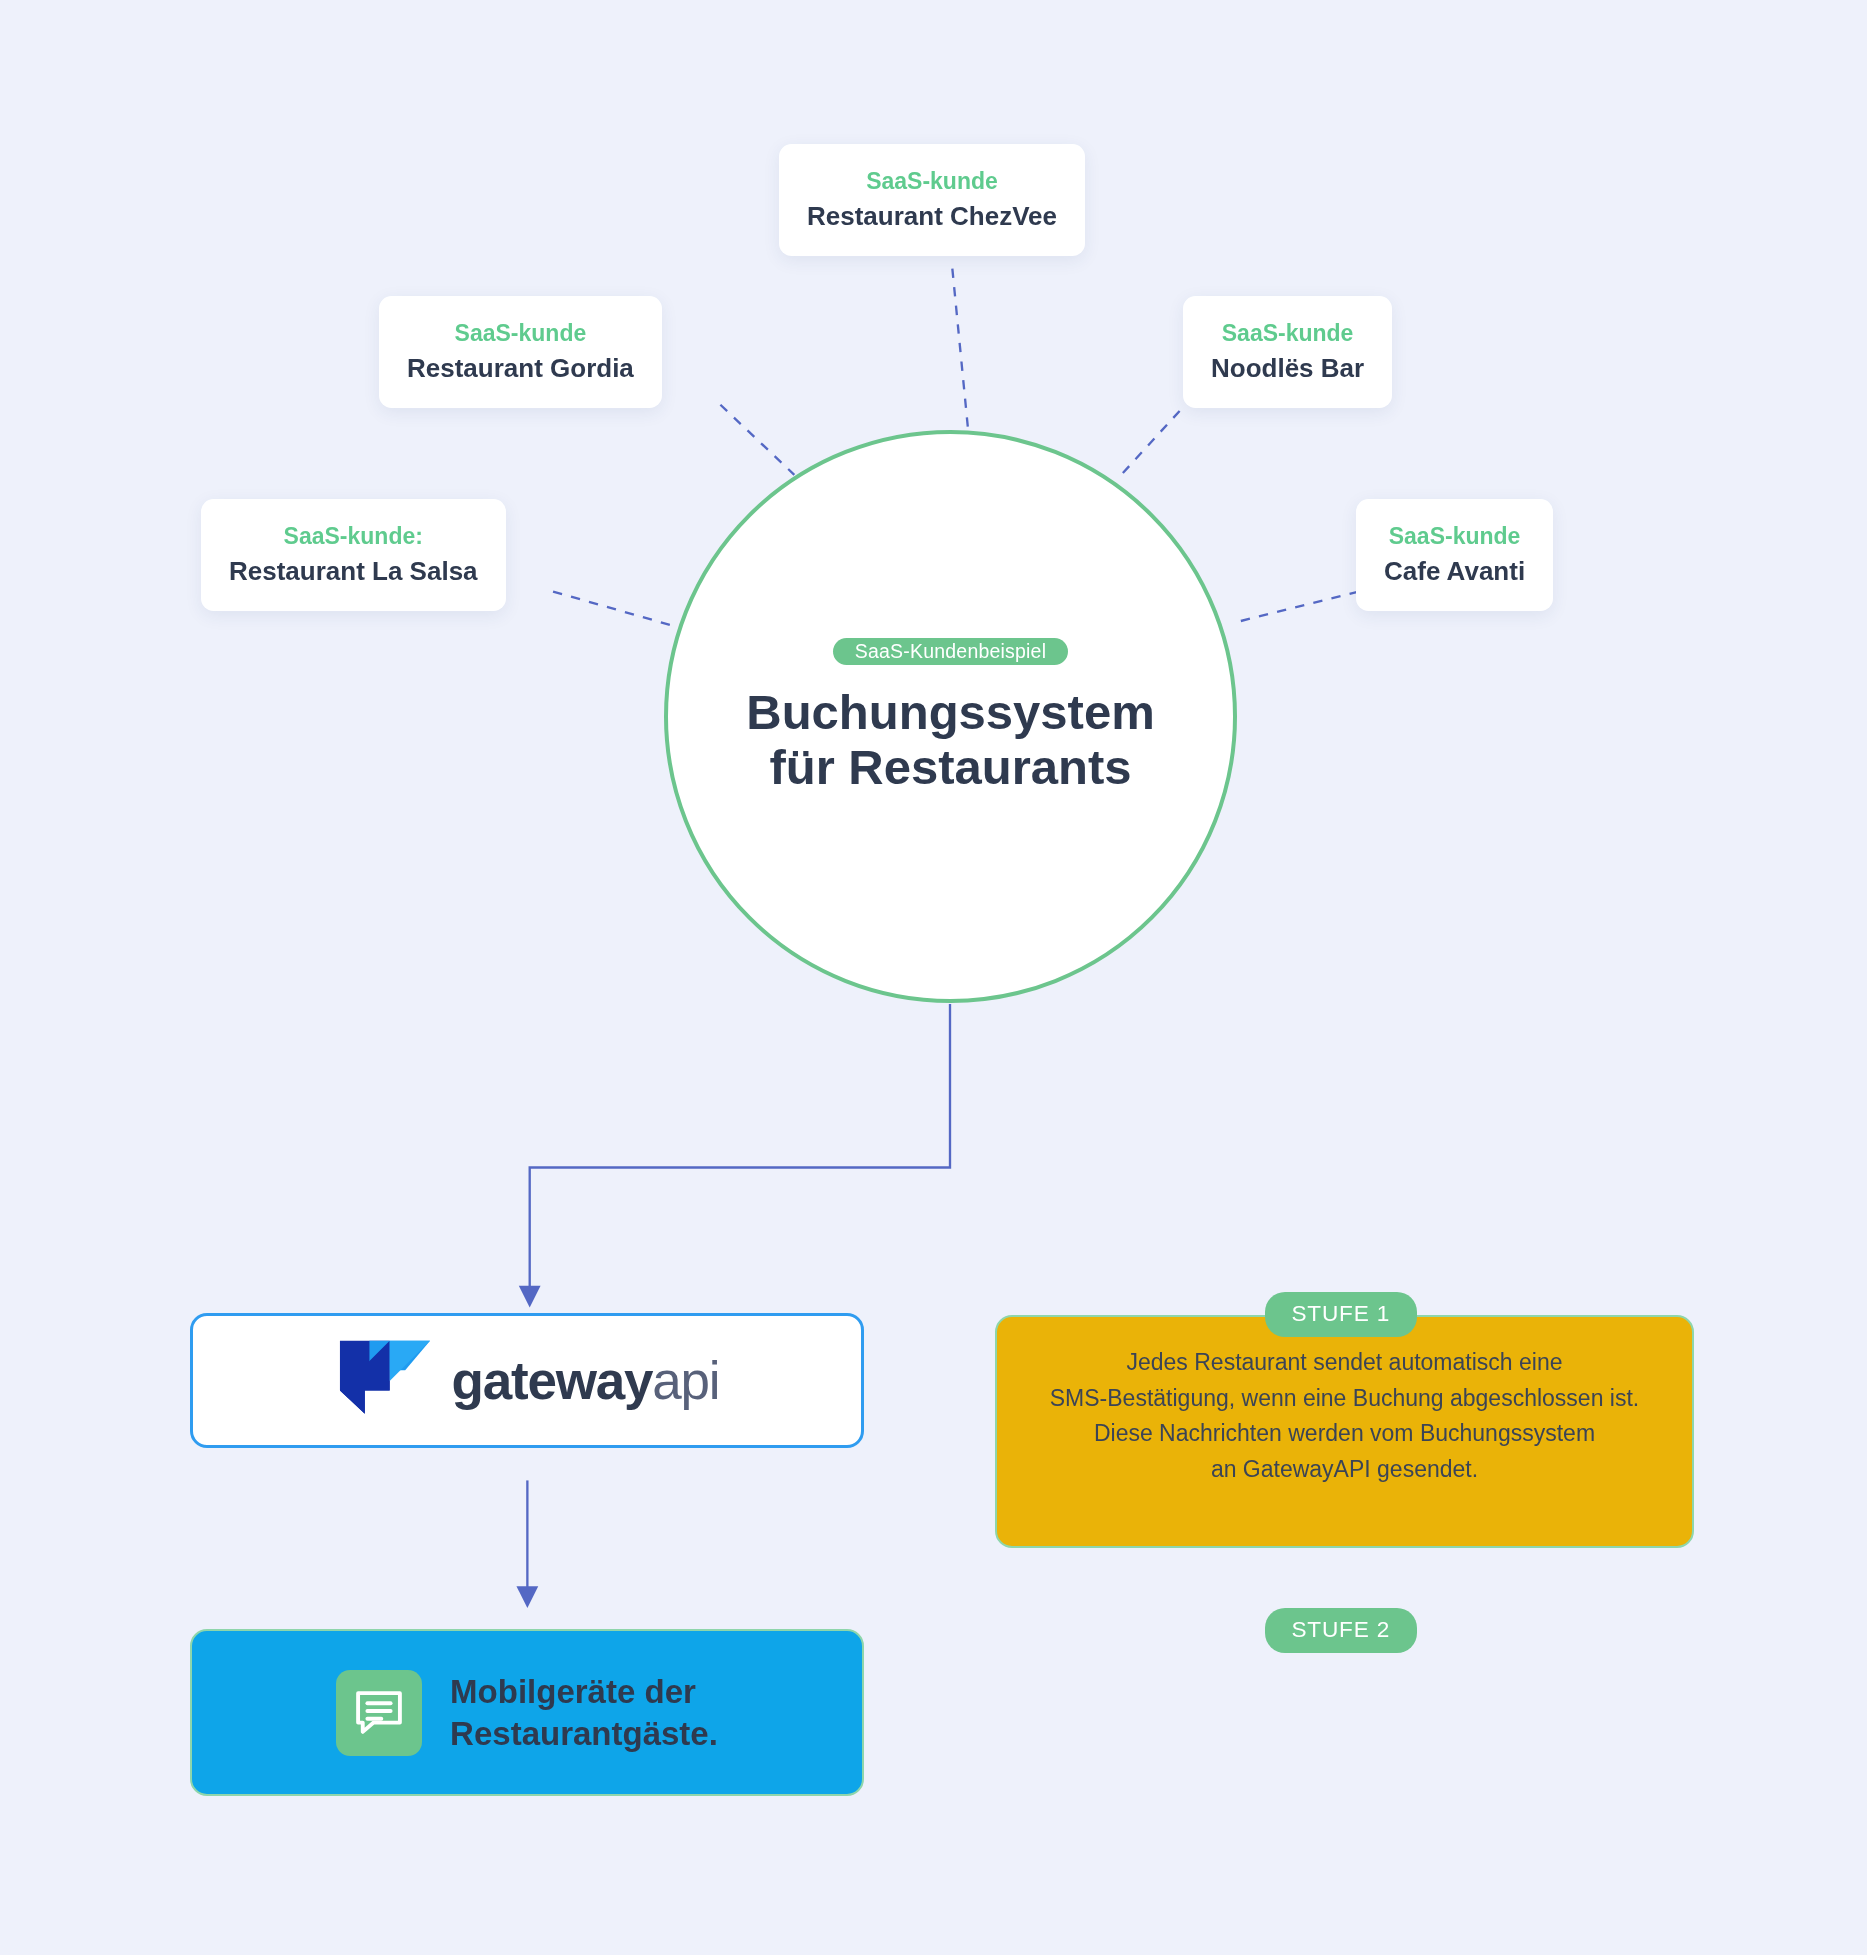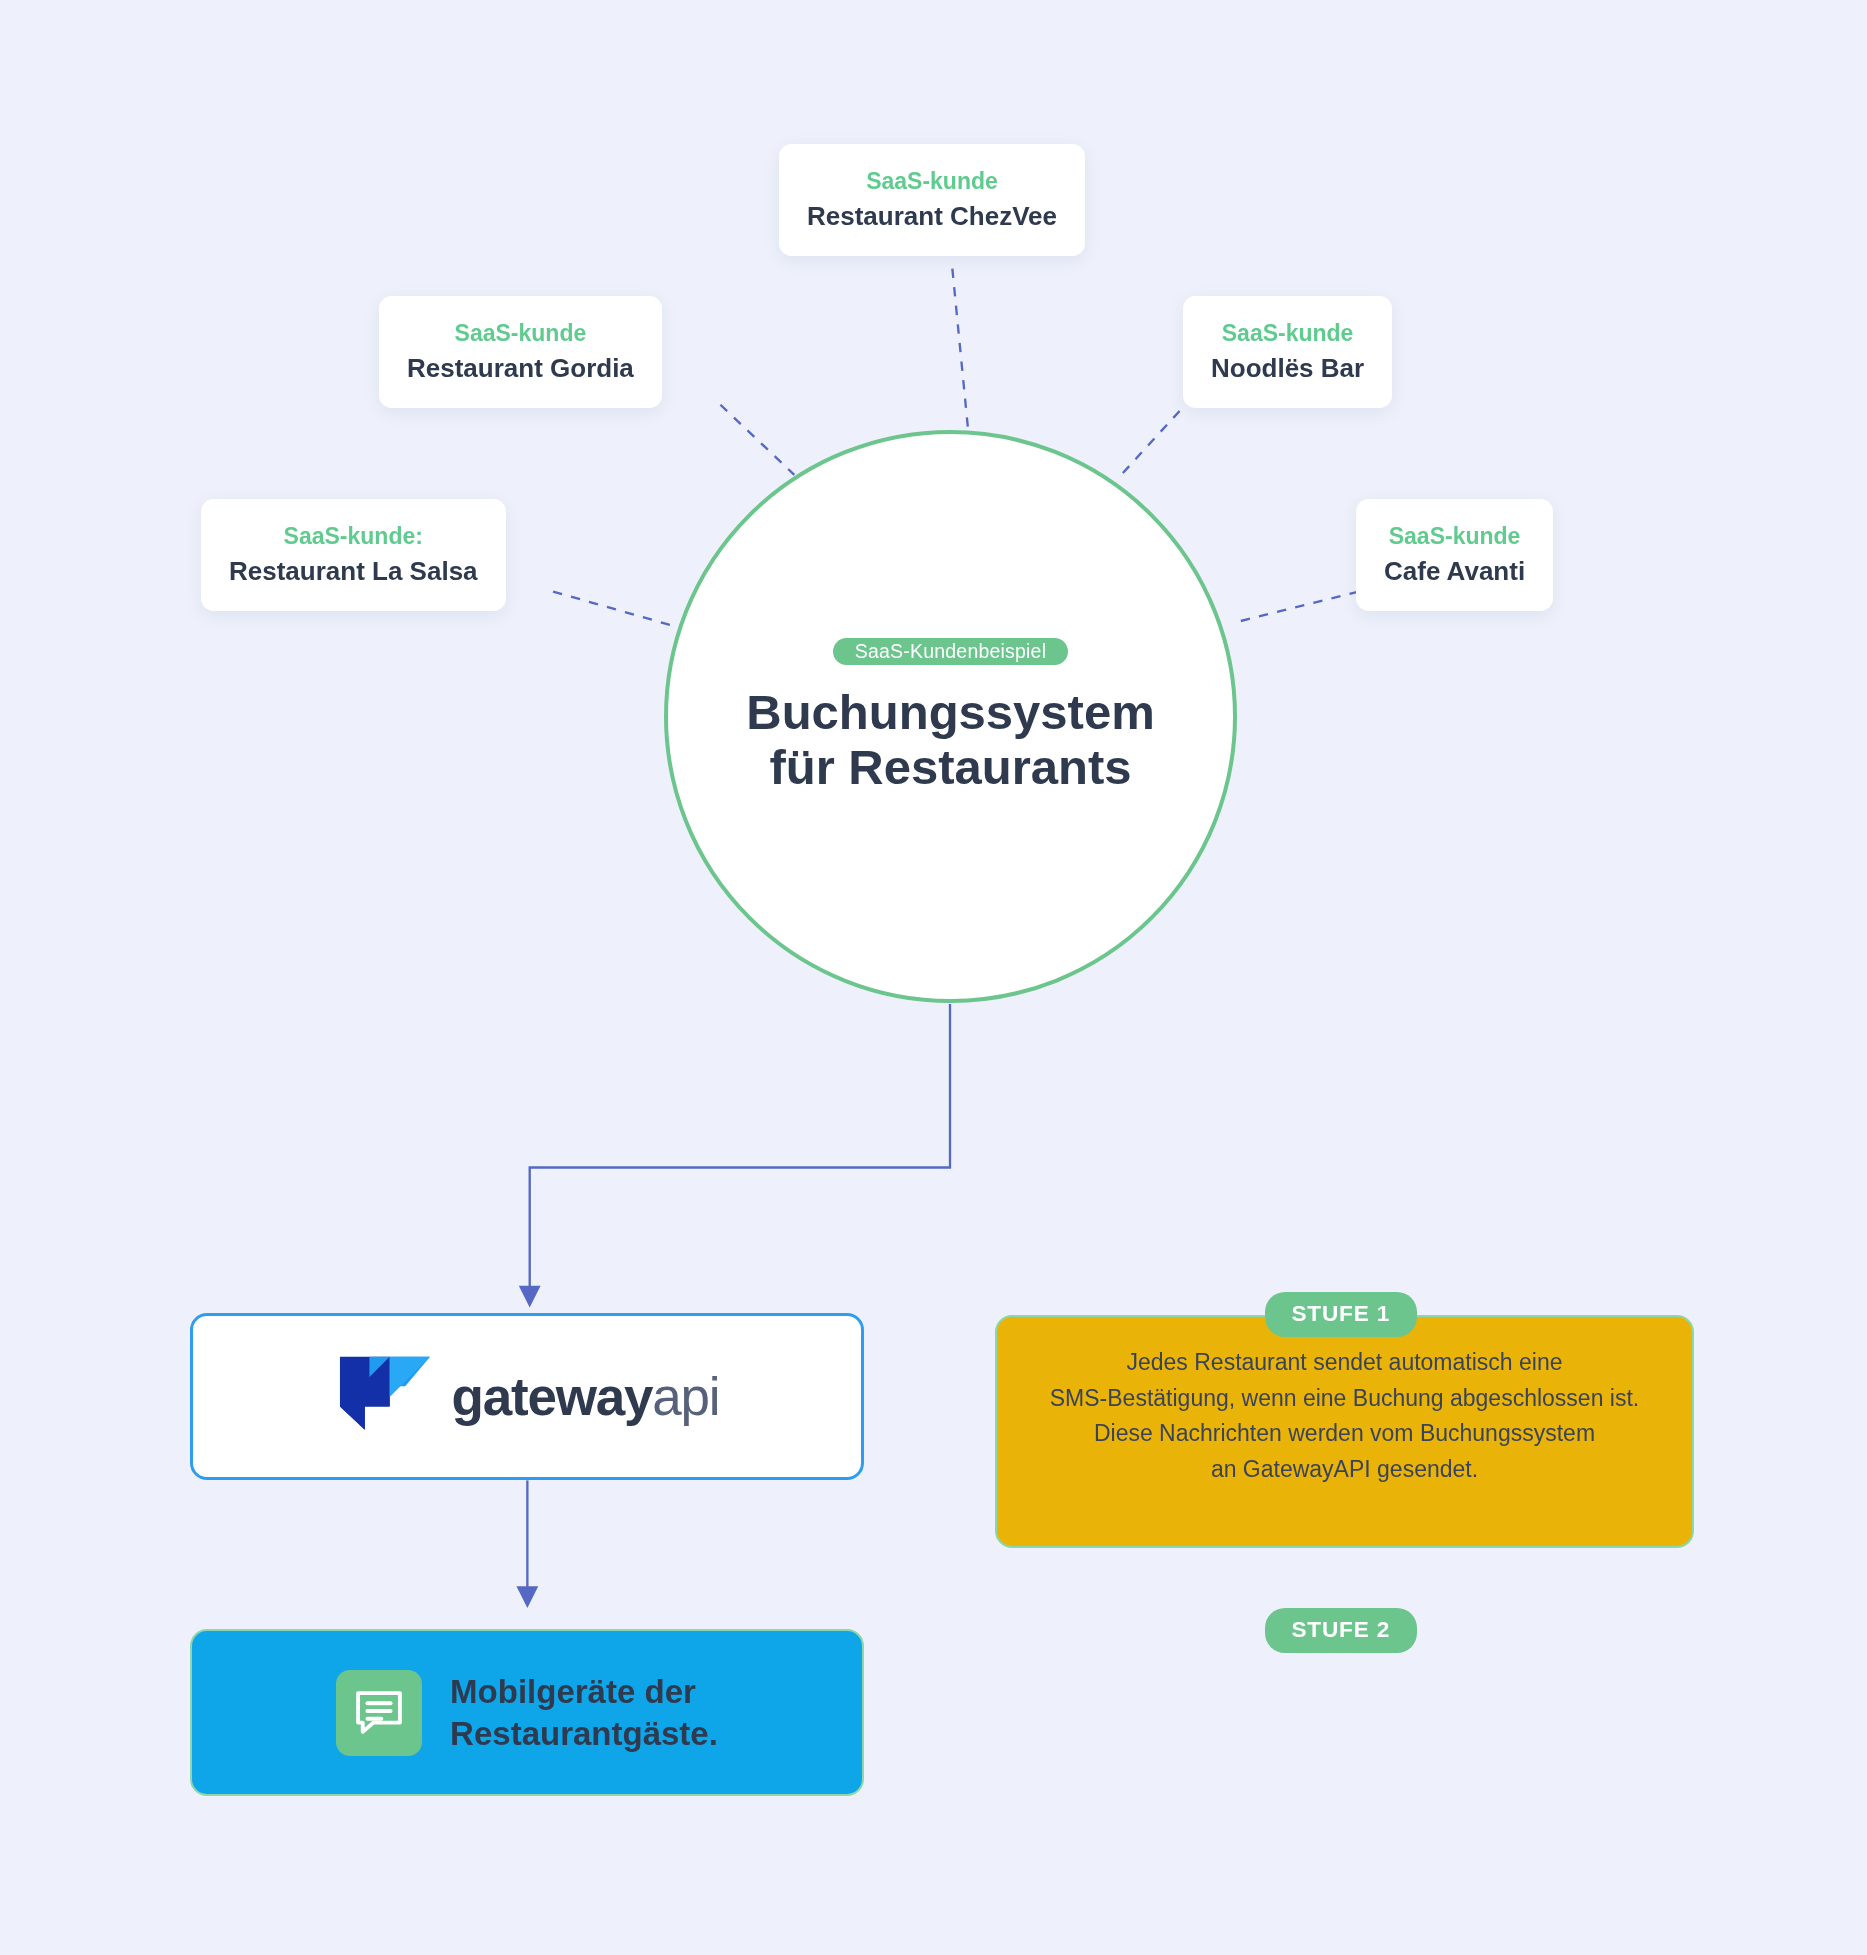--- a/index.html
+++ b/index.html
@@ -89,21 +89,21 @@
     text-align: center;
     white-space: pre-line;
   }
 
   
   #gateway-box {
     position: absolute;
     left: 174px;
     top: 1313px;
     width: 674px;
-    height: 167px;
+    height: 135px;
     background: #ffffff;
     border: 3.1px solid #2f9cf0;
     border-radius: 17px;
     display: flex;
     align-items: center;
     justify-content: center;
     gap: 17px;
   }
   #gateway-logo-mark { flex: 0 0 auto; }
   #gateway-wordmark {
@@ -164,21 +164,21 @@
     font-size: 23px;
     line-height: 1.55;
     text-align: center;
     white-space: pre-line;
   }
   .stage-badge {
     position: absolute;
     background: #6cc58d;
     color: #ffffff;
     font-size: 22.6px;
-    font-weight: bold;
+    font-weight: normal;
     letter-spacing: 0.8px;
     padding: 9.3px 26.5px;
     border-radius: 20px;
   }
 </style>
 </head>
 <body>
 
 <div id="canvas">
 

